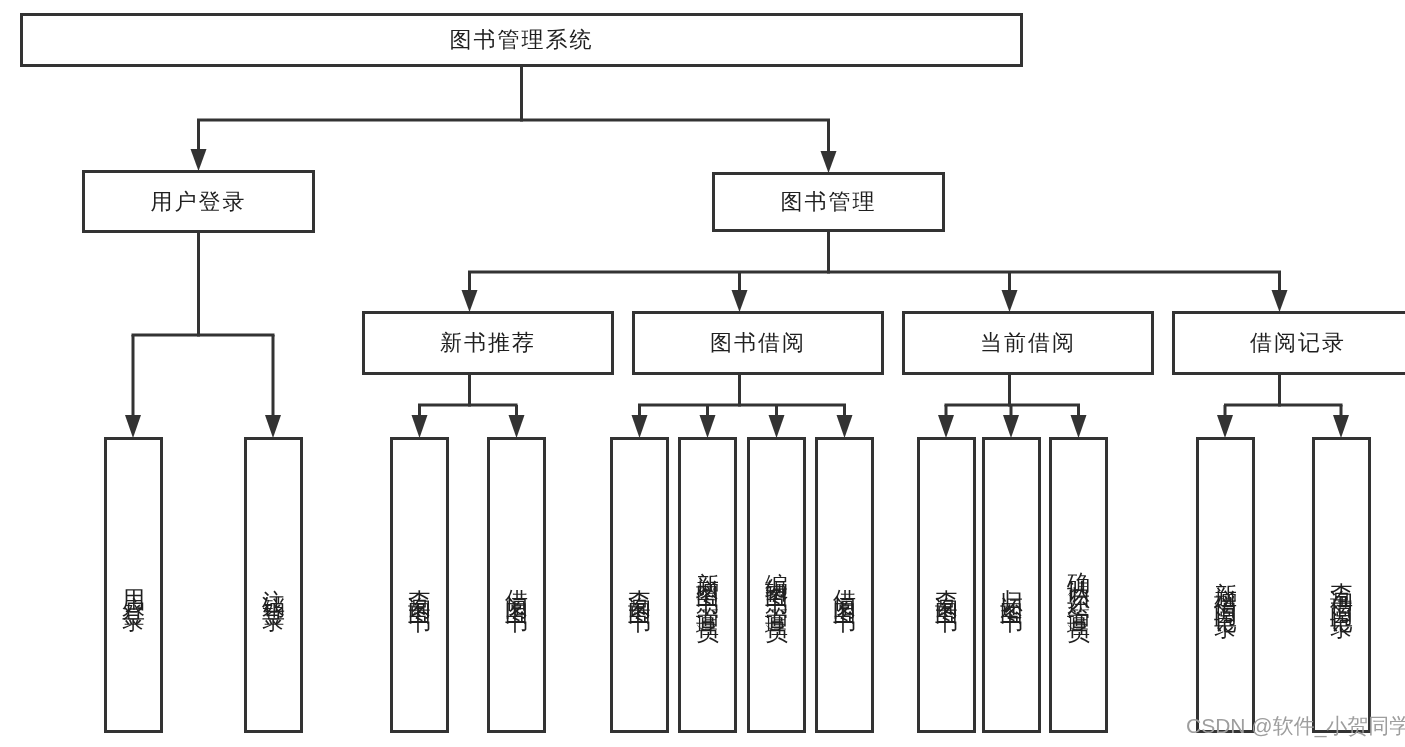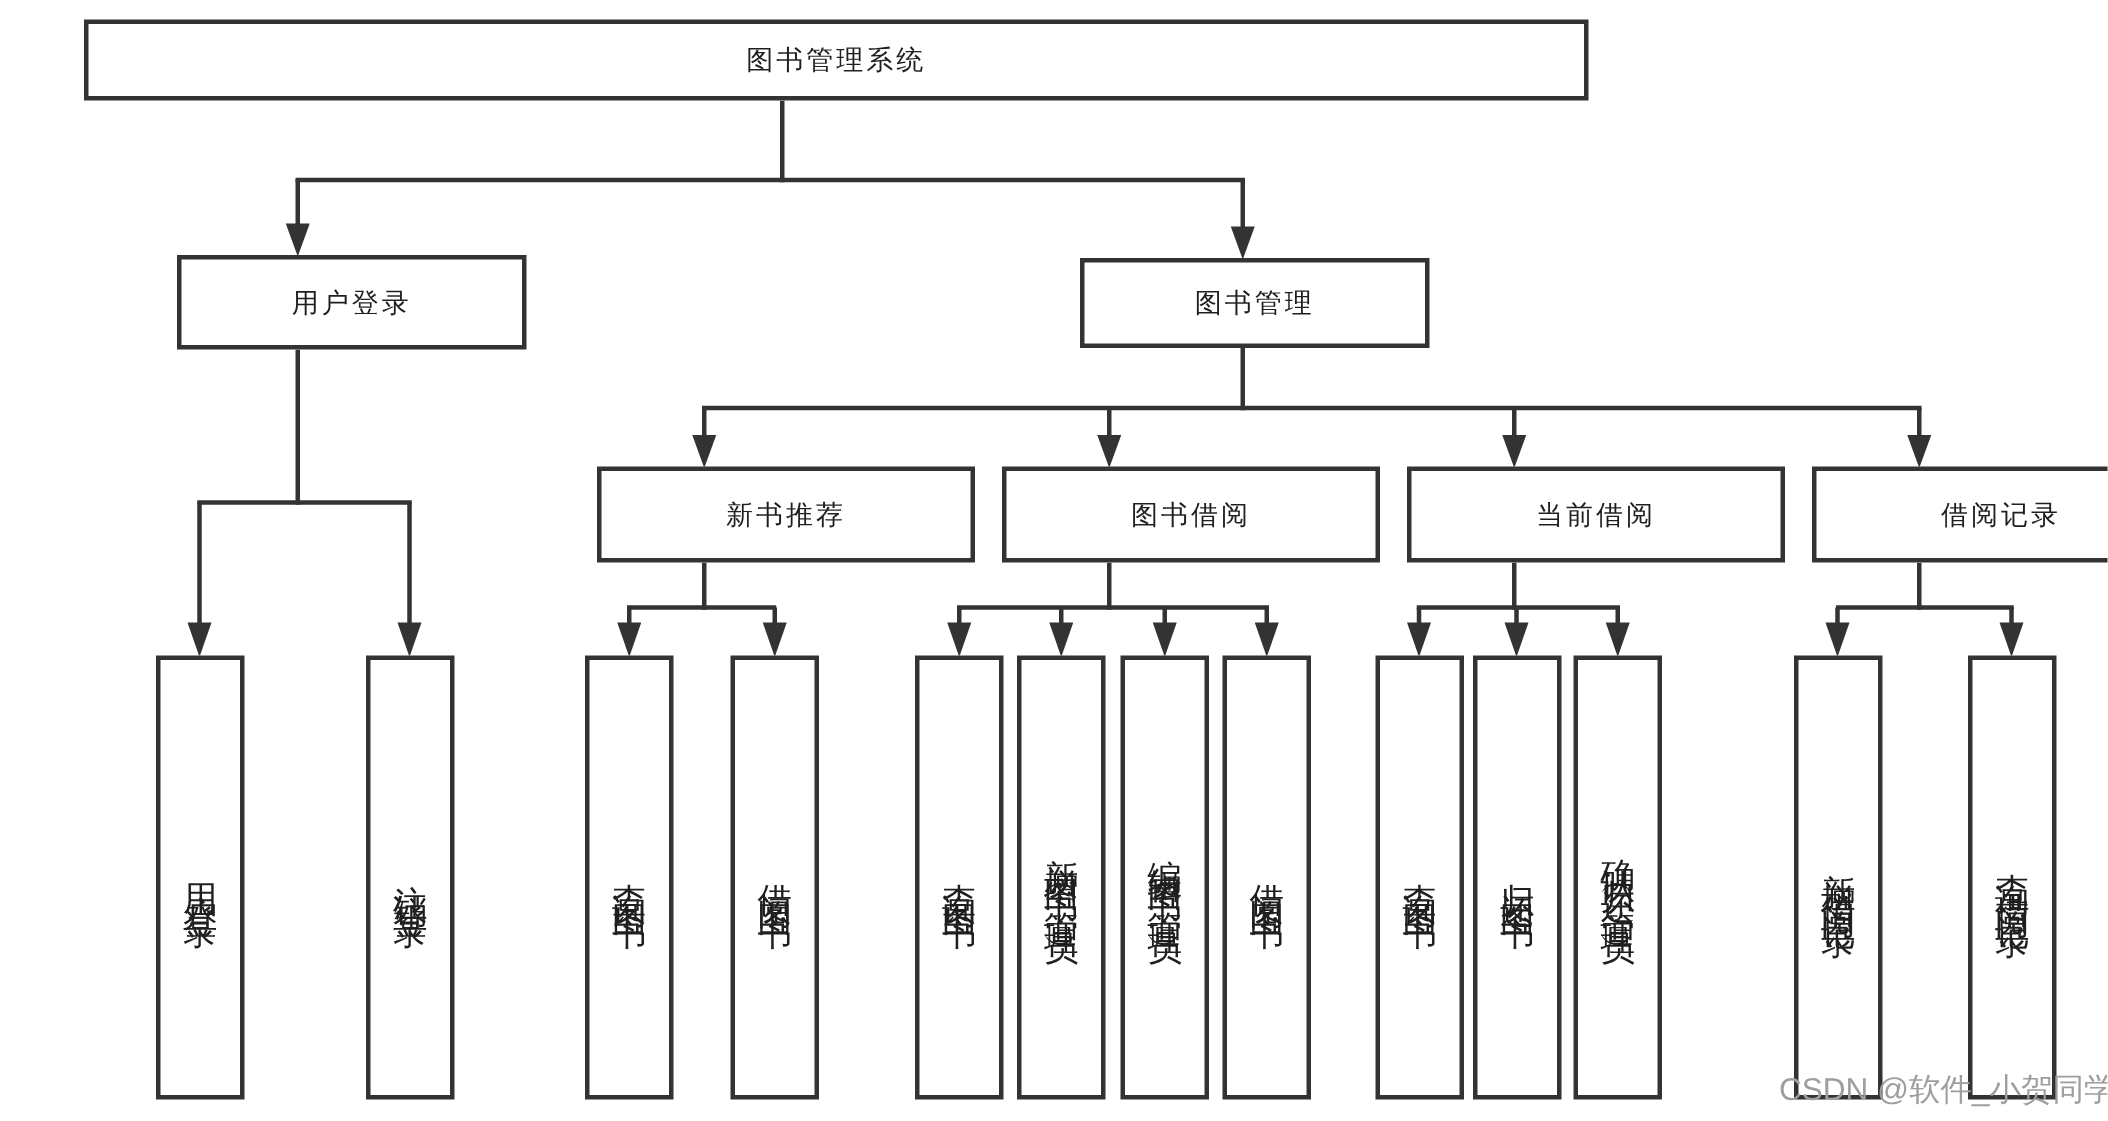--- a/index.html
+++ b/index.html
@@ -20,21 +20,21 @@
   #wires{position:absolute;left:0;top:0;z-index:1;}
   .node{
     position:absolute;
     box-sizing:border-box;
     border:3px solid var(--box-border);
     background:#ffffff;
     display:flex;align-items:center;justify-content:center;
     color:var(--text);
     z-index:2;
   }
-  .h-node{font-size:18px;letter-spacing:2px;margin-left:36px;}
+  .h-node{font-size:22px;letter-spacing:2px;}
   .root{left:20px;top:13px;width:1003px;height:54px;}
   .lvl2{top:170px;width:233px;height:63px;}
   .lvl3{top:311px;width:252px;height:64px;}
   .leaf{top:437px;width:59px;height:296px;}
   .leaf .v-text{
     writing-mode:vertical-rl;
     text-orientation:mixed;
     font-size:23px;
     letter-spacing:7px;
     line-height:1;
@@ -121,21 +121,21 @@
     </g>
   </svg>
 
   <div class="node root h-node">
     <span>图书管理系统</span>
   </div>
 
   <div class="node lvl2 h-node" style="left:82px;">
     <span>用户登录</span>
   </div>
-  <div class="node lvl2 h-node" style="left:684px;top:172px;height:60px;">
+  <div class="node lvl2 h-node" style="left:712px;top:172px;height:60px;">
     <span>图书管理</span>
   </div>
 
   <div class="node lvl3 h-node" style="left:362px;">
     <span>新书推荐</span>
   </div>
   <div class="node lvl3 h-node" style="left:632px;text-align:center;">
     <span>图书借阅</span>
   </div>
   <div class="node lvl3 h-node" style="left:902px;text-align:center;">

